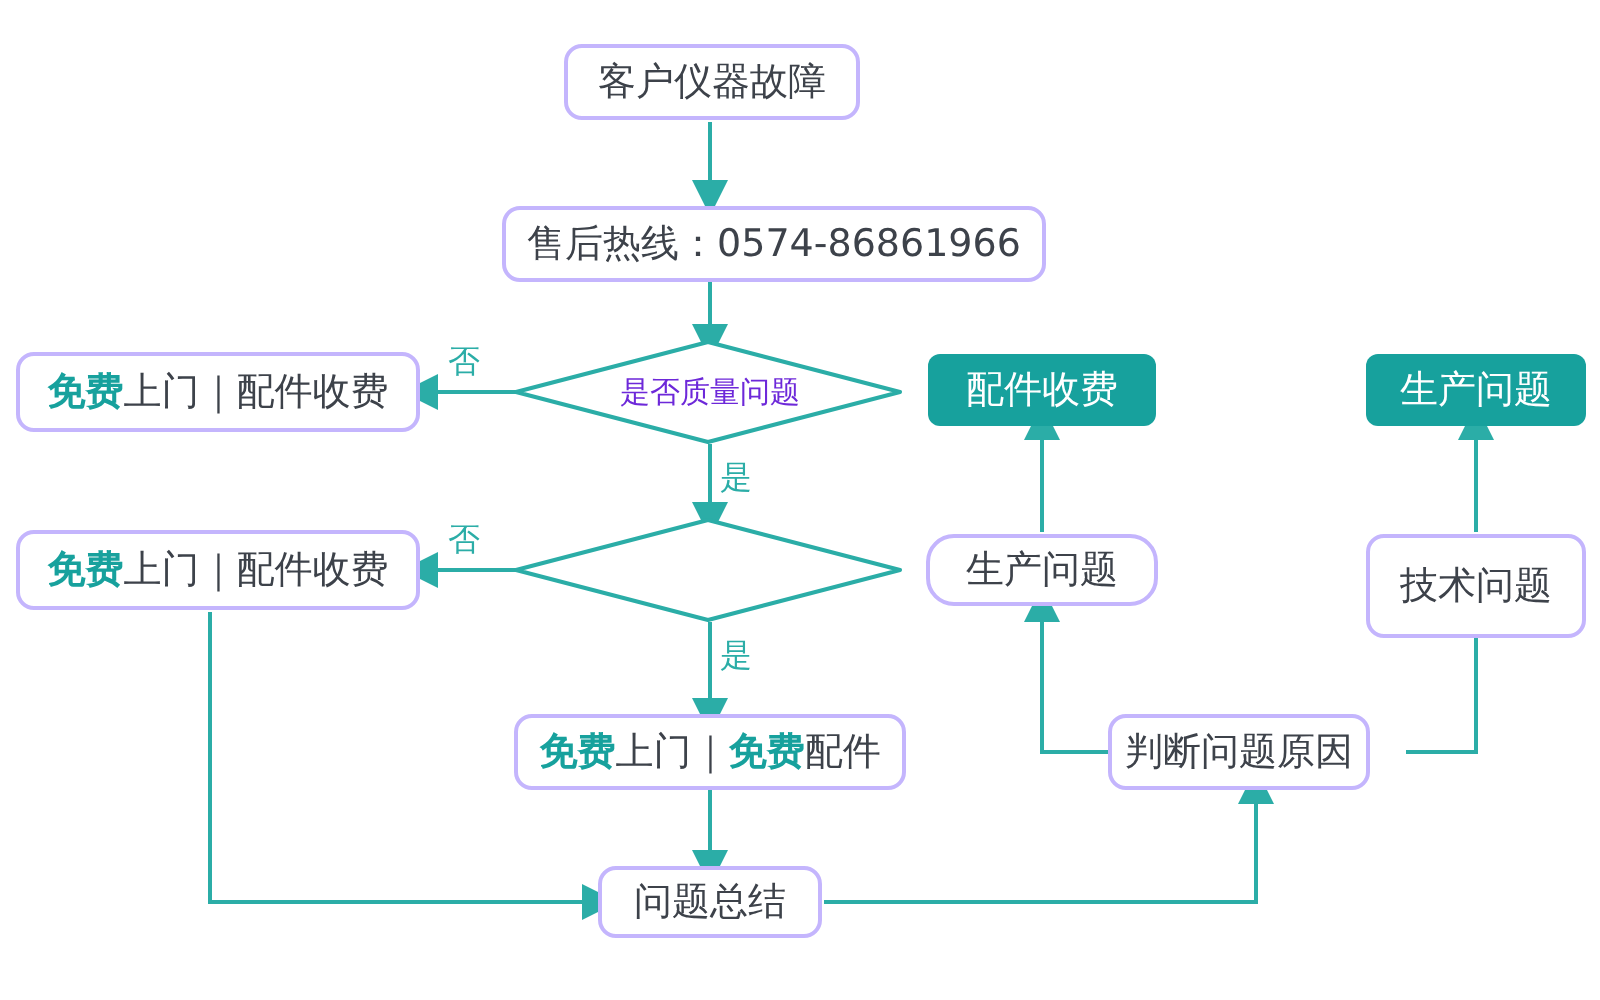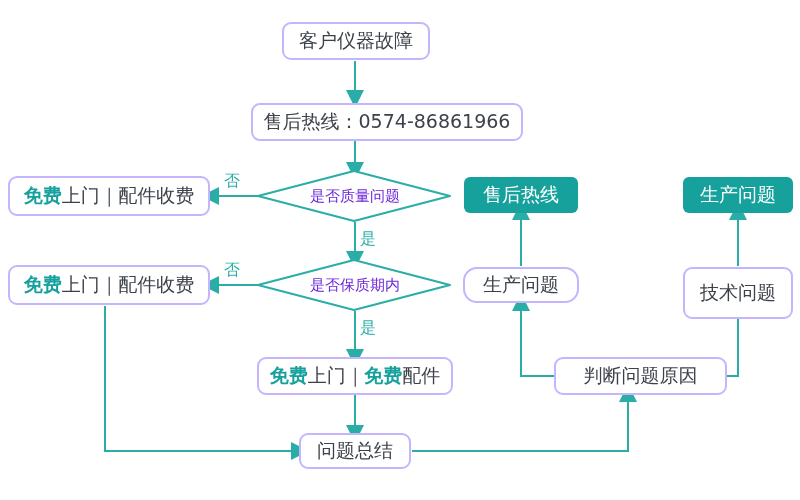--- a/index.html
+++ b/index.html
@@ -63,21 +63,20 @@
   <div class="box" style="left:282px;top:22px;width:148px;height:38px;">
     <span>客户仪器故障</span>
   </div>
 
   <div class="box" style="left:219px;top:103px;width:272px;height:38px;margin-left:32px;">
     <span>售后热线：0574-86861966</span>
   </div>
 
   <div class="dtext" style="left:260px;top:183px;width:190px;height:26px;">是否质量问题</div>
 
-  <div class="dtext" style="left:260px;top:272px;width:190px;height:26px;">是否保质期内</div>
 
   <div class="box" style="left:8px;top:176px;width:202px;height:40px;">
     <span class="hl">免费</span>
       <span>上门｜配件收费</span>
   </div>
 
   <div class="box" style="left:8px;top:265px;width:202px;height:40px;">
     <span class="hl">免费</span>
       <span>上门｜配件收费</span>
   </div>
@@ -86,34 +85,34 @@
     <span class="hl">免费</span>
       <span>上门｜</span>
       <span class="hl">免费</span>
       <span>配件</span>
   </div>
 
   <div class="box" style="left:299px;top:433px;width:112px;height:36px;">
     <span>问题总结</span>
   </div>
 
-  <div class="box" style="left:554px;top:357px;width:173px;height:38px;">
+  <div class="box" style="left:554px;top:357px;width:131px;height:38px;">
     <span>判断问题原因</span>
   </div>
 
   <div class="box" style="left:463px;top:267px;width:116px;height:36px;border-radius:14px;">
     <span>生产问题</span>
   </div>
 
   <div class="box" style="left:683px;top:267px;width:110px;height:52px;">
     <span>技术问题</span>
   </div>
 
   <div class="box filled" style="left:464px;top:177px;width:114px;height:36px;">
-    <span>售后热线</span>
+    <span>配件收费</span>
   </div>
 
   <div class="box filled" style="left:683px;top:177px;width:110px;height:36px;">
     <span>生产问题</span>
   </div>
 
   <div class="edge-label" style="left:224px;top:171px;">否</div>
   <div class="edge-label" style="left:360px;top:229px;">是</div>
   <div class="edge-label" style="left:224px;top:260px;">否</div>
   <div class="edge-label" style="left:360px;top:318px;">是</div>

